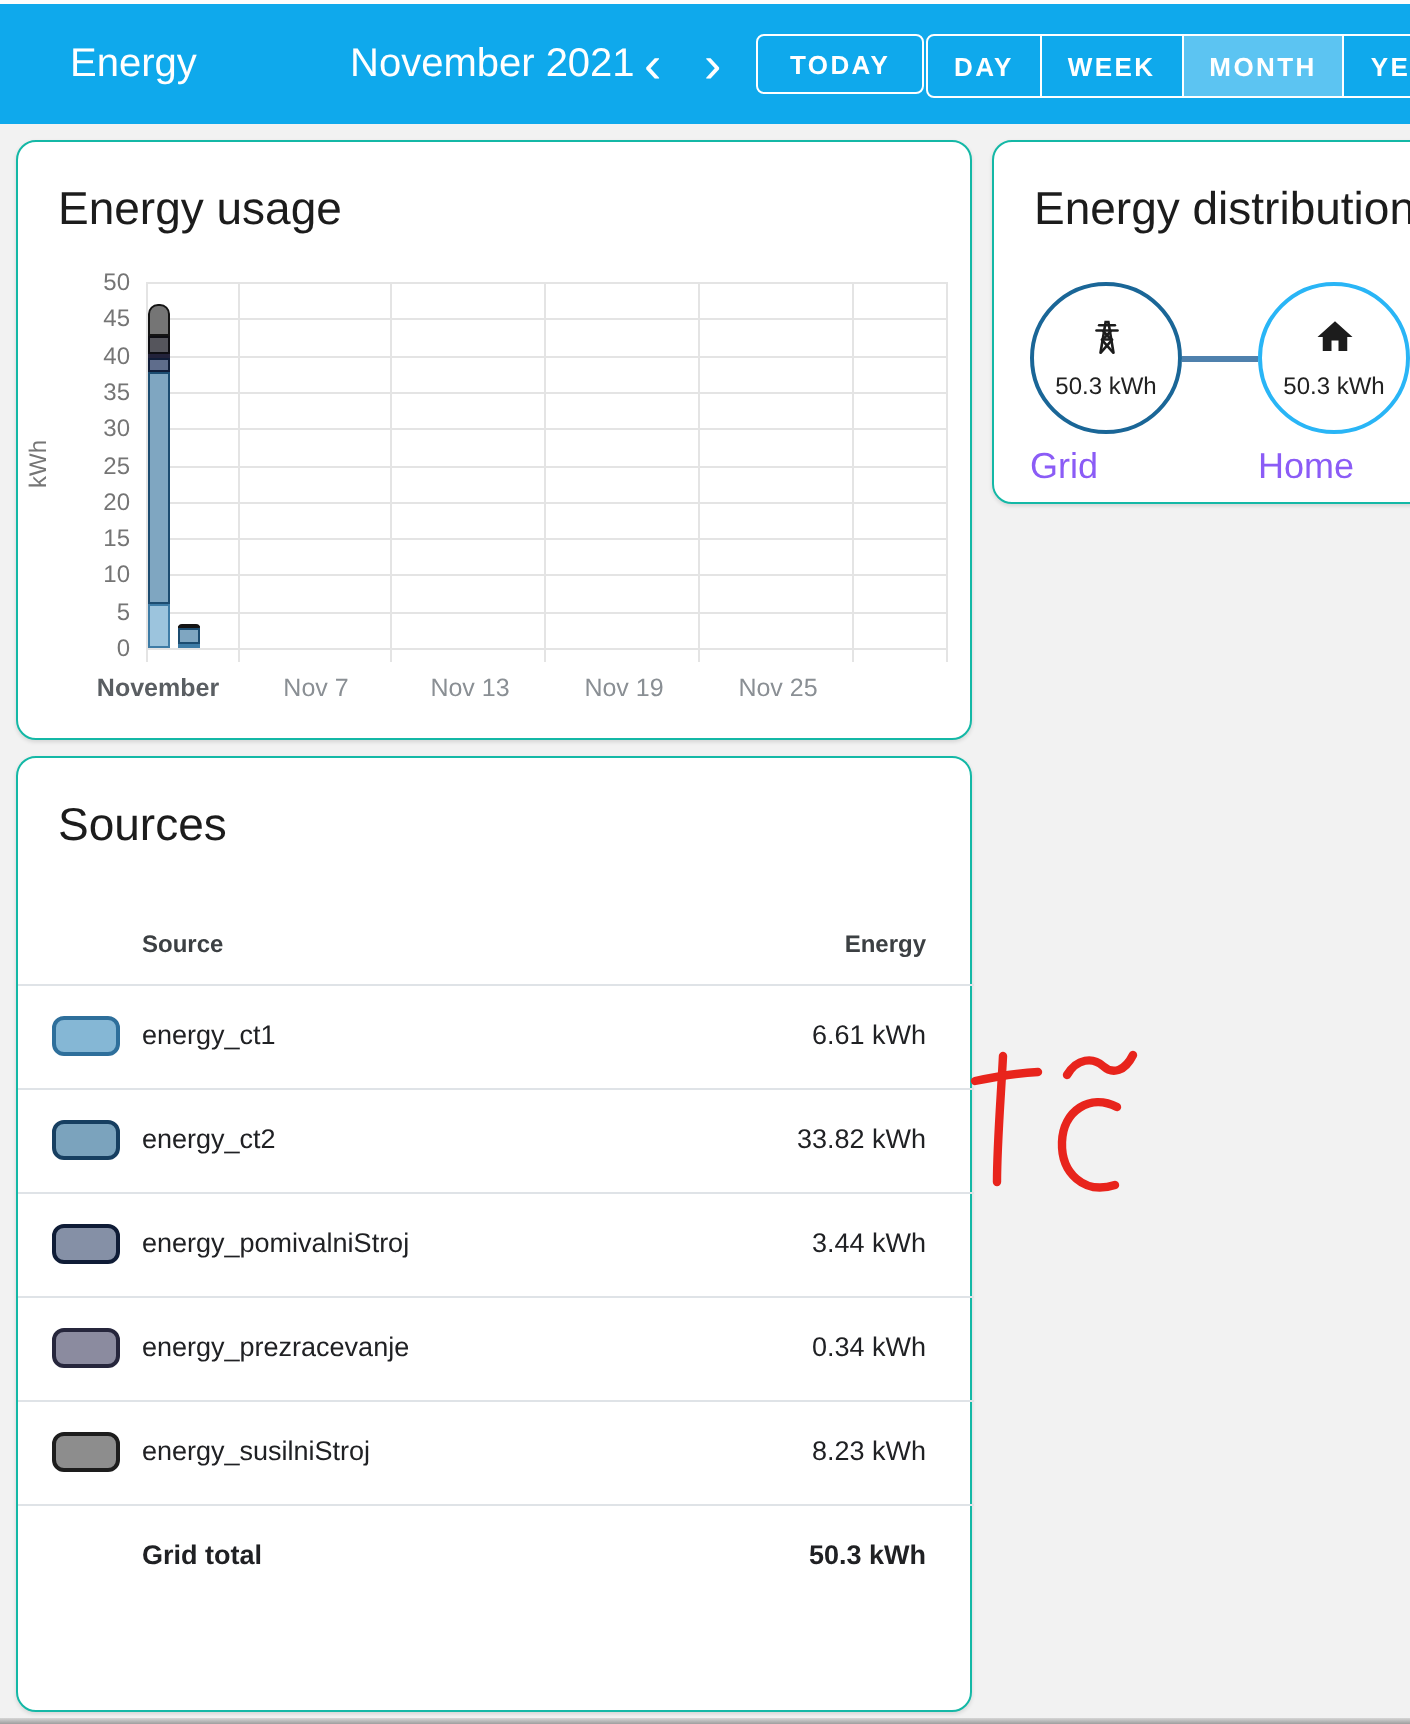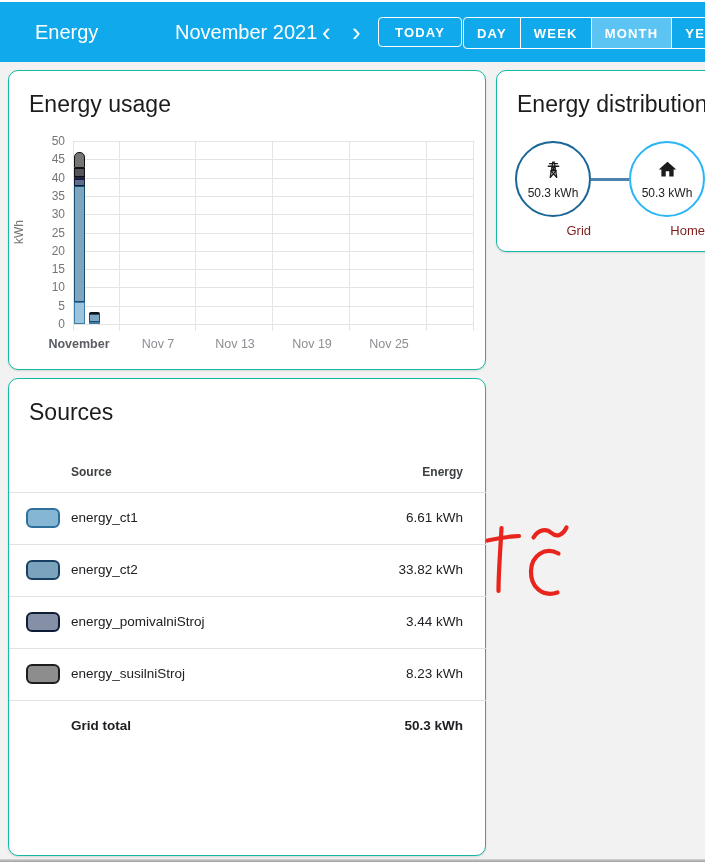--- a/index.html
+++ b/index.html
@@ -47,21 +47,21 @@
   .gl-v{position:absolute;top:8px;width:1px;height:190px;background:#e4e4e4;}
   .ytick{position:absolute;left:0;width:56px;text-align:right;font-size:12px;color:#757575;}
   .ylab{position:absolute;left:-2px;top:92px;font-size:12px;color:#757575;transform:rotate(-90deg);}
   .xtick{position:absolute;top:204px;transform:translateX(-50%);font-size:12.5px;color:#8a8f94;white-space:nowrap;}
   .xtick.first{font-weight:bold;color:#5a5e62;}
   .bar-seg{position:absolute;width:11px;box-sizing:border-box;border:1px solid #000;}
   
   .node{position:absolute;top:70px;width:76px;height:76px;border-radius:50%;background:#fff;
     box-sizing:border-box;display:flex;flex-direction:column;align-items:center;justify-content:center;}
   .node-value{font-size:12px;color:#212121;margin-top:2px;white-space:nowrap;}
-  .node-label{position:absolute;top:152px;width:76px;text-align:right;font-size:13px;color:#7f1d1d;}
+  .node-label{position:absolute;top:152px;width:76px;text-align:left;font-size:18px;color:#8b5cf6;}
   .connector{position:absolute;left:94px;top:107px;width:38px;height:2.5px;background:#4f81ad;}
   .node svg{width:21px;height:21px;}
   
   .src-header{position:absolute;left:0;top:78px;width:478px;height:36px;border-bottom:1px solid #dfe3e7;box-sizing:border-box;}
   .col-source{position:absolute;left:62px;top:8px;font-size:12px;font-weight:bold;color:#3c4043;}
   .col-energy{position:absolute;right:24px;top:8px;font-size:12px;font-weight:bold;color:#3c4043;}
   #src-rows{position:absolute;left:0;top:114px;width:478px;}
   .src-row{position:relative;height:52px;border-bottom:1px solid #dfe3e7;box-sizing:border-box;}
   .src-row:last-child{border-bottom:none;}
   .swatch{position:absolute;left:17px;top:15px;width:34px;height:20px;border-radius:6px;border:2px solid #000;box-sizing:border-box;}
@@ -184,20 +184,25 @@
         <span class="swatch" style="background: rgb(123, 163, 189); border-color: rgb(23, 63, 97);"></span>
         <span class="src-name">energy_ct2</span>
         <span class="src-val">33.82 kWh</span>
       </div>
       <div class="src-row">
         <span class="swatch" style="background: rgb(133, 144, 166); border-color: rgb(15, 28, 54);"></span>
         <span class="src-name">energy_pomivalniStroj</span>
         <span class="src-val">3.44 kWh</span>
       </div>
       <div class="src-row">
+        <span class="swatch" style="background: rgb(139, 139, 159); border-color: rgb(38, 38, 60);"></span>
+        <span class="src-name">energy_prezracevanje</span>
+        <span class="src-val">0.34 kWh</span>
+      </div>
+      <div class="src-row">
         <span class="swatch" style="background: rgb(141, 141, 141); border-color: rgb(29, 29, 29);"></span>
         <span class="src-name">energy_susilniStroj</span>
         <span class="src-val">8.23 kWh</span>
       </div>
       <div class="src-row total">
         <span class="src-name">Grid total</span>
         <span class="src-val">50.3 kWh</span>
       </div>
     </div>
 </section>

